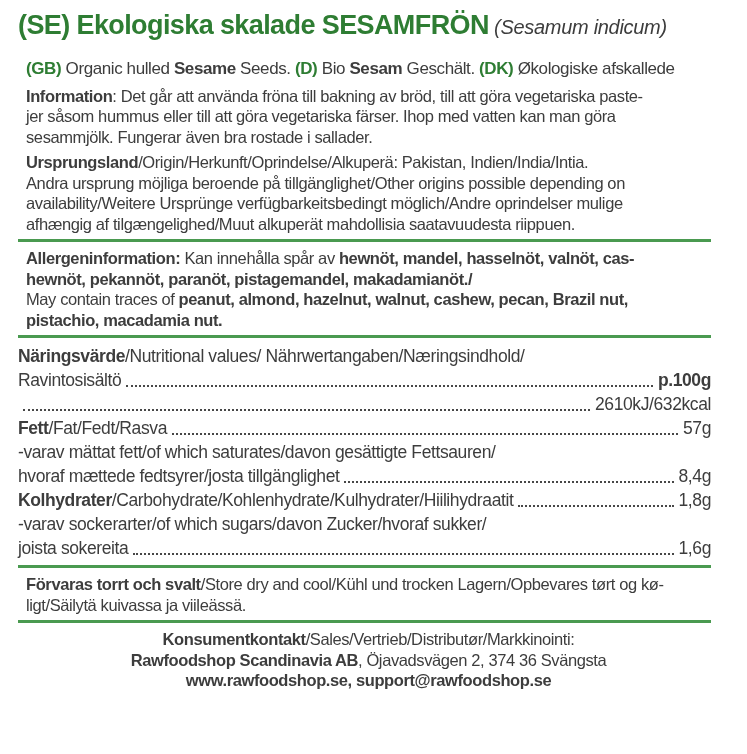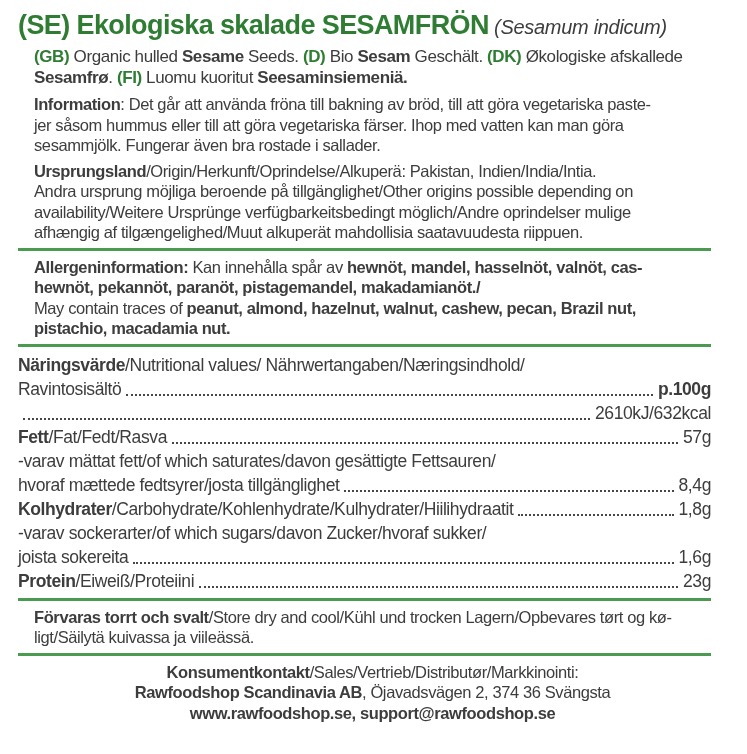--- a/index.html
+++ b/index.html
@@ -8,38 +8,38 @@
     --ink:#3d3d3d;
   }
   html,body{margin:0;padding:0;overflow:hidden;}
   body{
     width:747px;height:754px;background:#ffffff;color:var(--ink);
     font-family:"Liberation Sans", sans-serif;
     -webkit-font-smoothing:antialiased;
   }
   .page{padding:5px 36px 0 18px;}
   .title{
-    margin:2px 0 4px 0;
+    margin:2px 0 16px 0;
     white-space:nowrap;
     line-height:32px;
   }
   .t-main{
     color:var(--green);
     font-weight:700;
     font-size:27px;
     letter-spacing:-0.6px;
   }
   .t-latin{
     color:var(--ink);
     font-style:italic;
     font-weight:400;
     font-size:20px;
     letter-spacing:-0.3px;
   }
-  .para{margin:0 0 5px 16px;font-size:16.5px;line-height:20.5px;letter-spacing:-0.4px;}
+  .para{margin:0 0 5px 8px;font-size:16.5px;line-height:20.5px;letter-spacing:-0.4px;}
   .para .line{white-space:nowrap;}
   .subtitle{font-size:17px;margin-bottom:6px;}
   .seg-r{font-weight:400;}
   .seg-b{font-weight:700;}
   .seg-g{color:var(--green);font-weight:700;}
   .rule{height:3px;background:var(--rule);margin:5px 0 6px 0;}
   .nutrition{font-size:17.5px;letter-spacing:-0.4px;margin:2px 0 1px 0;}
   .nrow{display:flex;align-items:flex-end;line-height:24px;white-space:nowrap;}
   .nlabel{flex:0 0 auto;}
   .dots{
@@ -56,21 +56,20 @@
 <body>
 
 <div class="page">
 
   <h1 class="title">
     <span class="t-main">(SE) Ekologiska skalade SESAMFRÖN</span><span class="t-latin"> (Sesamum indicum)</span>
   </h1>
 
   <div class="para subtitle">
       <div class="line"><span class="seg-g">(GB)</span><span class="seg-r"> Organic hulled </span><span class="seg-b">Sesame</span><span class="seg-r"> Seeds. </span><span class="seg-g">(D)</span><span class="seg-r"> Bio </span><span class="seg-b">Sesam</span><span class="seg-r"> Geschält. </span><span class="seg-g">(DK)</span><span class="seg-r"> Økologiske afskallede</span></div>
-      <div class="line"><span class="seg-b">Sesamfrø</span><span class="seg-r">. </span><span class="seg-g">(FI)</span><span class="seg-r"> Luomu kuoritut </span><span class="seg-b">Seesaminsiemeniä.</span></div>
     </div>
 
   <div class="para">
       <div class="line"><span class="seg-b">Information</span><span class="seg-r">: Det går att använda fröna till bakning av bröd, till att göra vegetariska paste-</span></div>
       <div class="line"><span class="seg-r">jer såsom hummus eller till att göra vegetariska färser. Ihop med vatten kan man göra</span></div>
       <div class="line"><span class="seg-r">sesammjölk. Fungerar även bra rostade i sallader.</span></div>
     </div>
 
   <div class="para">
       <div class="line"><span class="seg-b">Ursprungsland</span><span class="seg-r">/Origin/Herkunft/Oprindelse/Alkuperä: Pakistan, Indien/India/Intia.</span></div>
@@ -122,25 +121,20 @@
         <span class="nvalue">1,8g</span>
       </div>
       <div class="nrow">
         <span class="nlabel"><span class="seg-r">-varav sockerarter/of which sugars/davon Zucker/hvoraf sukker/</span></span>
       </div>
       <div class="nrow">
         <span class="nlabel"><span class="seg-r">joista sokereita</span></span>
         <span class="dots"></span>
         <span class="nvalue">1,6g</span>
       </div>
-      <div class="nrow">
-        <span class="nlabel"><span class="seg-b">Protein</span><span class="seg-r">/Eiweiß/Proteiini</span></span>
-        <span class="dots"></span>
-        <span class="nvalue">23g</span>
-      </div>
     </div>
 
   <div class="rule"></div>
 
   <div class="para storage">
       <div class="line"><span class="seg-b">Förvaras torrt och svalt</span><span class="seg-r">/Store dry and cool/Kühl und trocken Lagern/Opbevares tørt og kø-</span></div>
       <div class="line"><span class="seg-r">ligt/Säilytä kuivassa ja viileässä.</span></div>
     </div>
 
   <div class="rule"></div>

